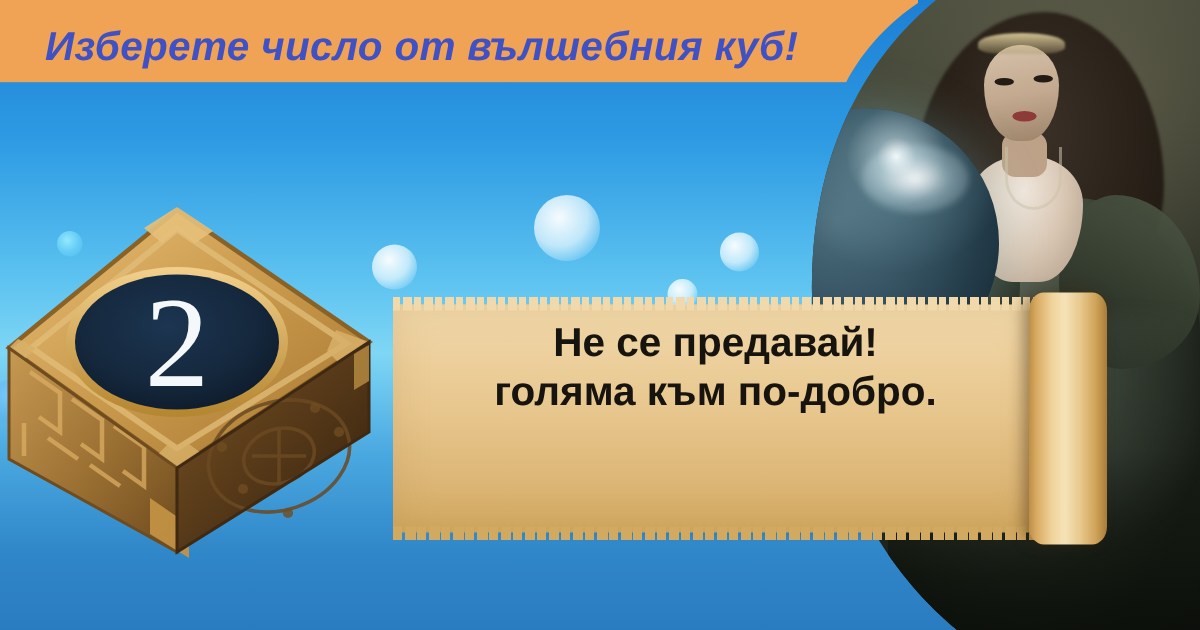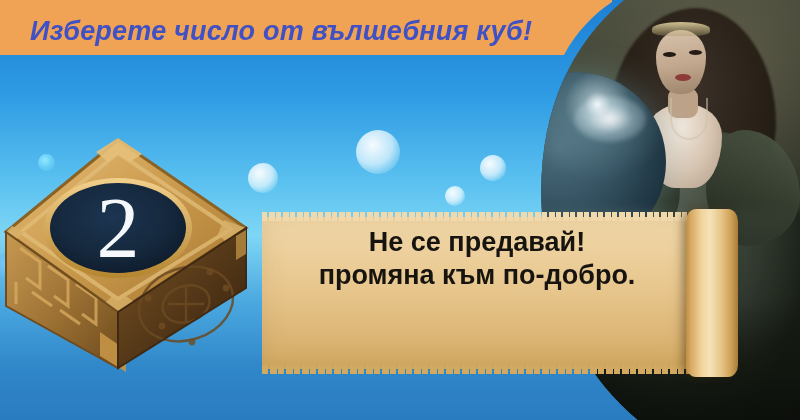--- a/index.html
+++ b/index.html
@@ -116,21 +116,21 @@
   #panel-lowshade{
     position:absolute;left:0;bottom:0;width:272px;height:120px;
     background:linear-gradient(180deg,rgba(12,16,10,0) 0%,rgba(12,16,10,.55) 60%,rgba(10,13,9,.8) 100%);
   }
 
   
   #cube{position:absolute;left:-4px;top:136px;width:268px;height:236px;z-index:25;}
   #cube svg{display:block;}
 
   
-  #scroll{position:absolute;left:262px;top:217px;width:492px;height:156px;z-index:30;}
+  #scroll{position:absolute;left:262px;top:203px;width:492px;height:156px;z-index:30;}
   #scroll-shadow{
     position:absolute;left:272px;top:330px;width:460px;height:26px;z-index:28;
     background:radial-gradient(ellipse at 50% 0%,rgba(5,20,40,.55) 0%,rgba(5,20,40,.22) 55%,rgba(5,20,40,0) 100%);
     filter:blur(3px);
   }
   #scroll-sheet{
     position:absolute;left:0;top:0;width:430px;height:152px;
     background:
       linear-gradient(180deg,#f2d9ab 0%,#eed3a2 14%,#e8c78e 46%,#ddb778 76%,#d2a961 100%);
     box-shadow:inset 0 0 26px rgba(150,104,40,.18);
@@ -267,21 +267,21 @@
   </div>
 
   <div id="scroll-shadow"></div>
 
   <div id="scroll">
     <div id="scroll-sheet">
       <div id="scroll-top-tear"></div>
       <div id="scroll-bottom-tear"></div>
       <div id="scroll-text">
         <div>Не се предавай!</div>
-        <div>промяна към по-добро.</div>
+        <div>голяма към по-добро.</div>
       </div>
     </div>
     <div id="scroll-curl"></div>
   </div>
 
   <div id="banner">
     <div id="banner-title">Изберете число от вълшебния куб!</div>
   </div>
 
 </div>

